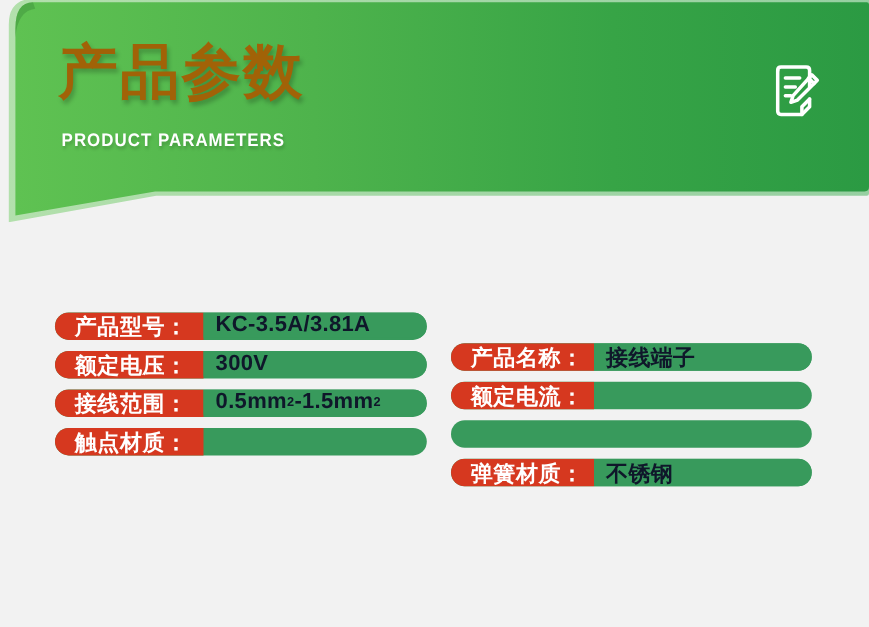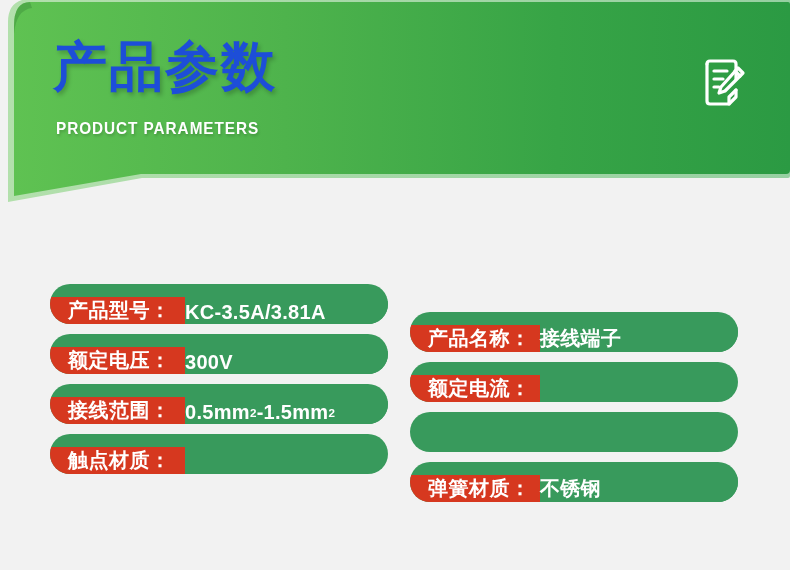--- a/index.html
+++ b/index.html
@@ -33,21 +33,21 @@
   #banner-shape svg {
     display: block;
   }
 
   #banner-title {
     position: absolute;
     left: 53px;
     top: 38px;
     font-size: 54px;
     font-weight: bold;
-    color: #1d4ed8;
+    color: #a16207;
     letter-spacing: 2px;
     line-height: 1.05;
     text-shadow: 2px 3px 4px rgba(0,0,0,0.22);
     white-space: nowrap;
   }
   #banner-subtitle {
     position: absolute;
     left: 56px;
     top: 119px;
     font-size: 16.5px;
@@ -78,22 +78,22 @@
   }
   .param-column {
     position: absolute;
     top: 284px;
   }
   #column-left  { left: 50px;  width: 338px; }
   #column-right { left: 410px; width: 328px; margin-top: 28px; }
 
   .param-row {
     display: flex;
-    align-items: flex-end;
-    height: 40px;
+    align-items: flex-start;
+    height: 25px;
     margin-bottom: 10px;
     border-radius: 20px;
     overflow: hidden;
     background: #389a5c;
   }
   .param-label {
     background: #d6381f;
     color: #ffffff;
     font-size: 20px;
     font-weight: bold;
@@ -104,25 +104,26 @@
     box-sizing: border-box;
     letter-spacing: 0.5px;
     white-space: nowrap;
     flex: 0 0 auto;
   }
   #column-left  .param-label { width: 135px; }
   #column-right .param-label { width: 130px; }
 
   .param-value {
     background: #389a5c;
-    color: #ffffff;
+    color: #0f172a;
     font-size: 20px;
     font-weight: bold;
     display: flex;
     align-items: center;
+    padding-left: 11px;
     padding-right: 14px;
     box-sizing: border-box;
     letter-spacing: 0.3px;
     white-space: nowrap;
     flex: 1 1 auto;
   }
   .param-value sup {
     font-size: 0.58em;
     vertical-align: super;
     line-height: 0;

